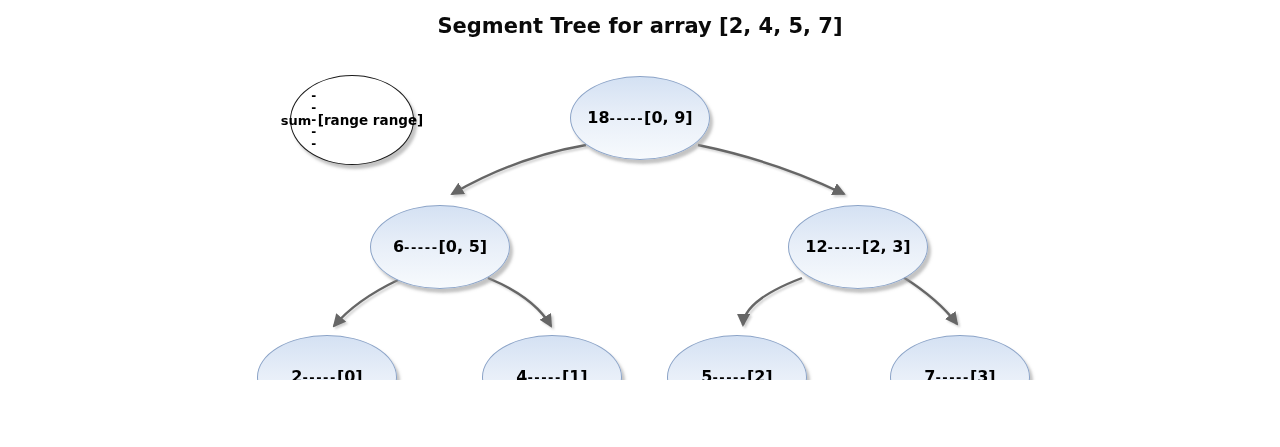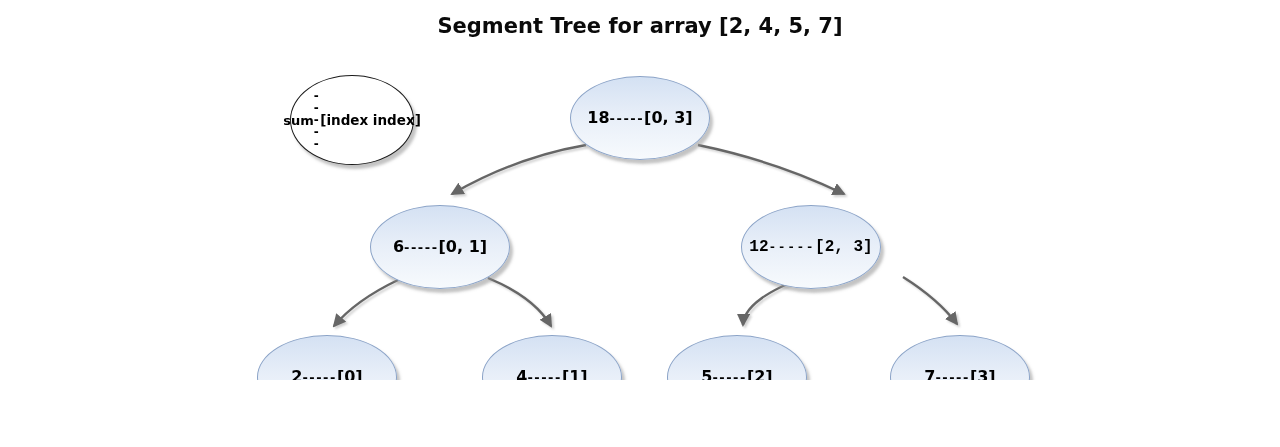--- a/index.html
+++ b/index.html
@@ -81,36 +81,36 @@
       <path class="edge" d="M 398 280 Q 356 300 334 326" marker-end="url(#arrow)"></path>
       <path class="edge" d="M 488 278 Q 534 297 551 326" marker-end="url(#arrow)"></path>
       <path class="edge" d="M 802 278 Q 744 300 743 325" marker-end="url(#arrow)"></path>
       <path class="edge" d="M 903 277 Q 938 299 957 324" marker-end="url(#arrow)"></path>
     </g>
   </svg>
 
   <div class="legend">
     <div class="label">sum</div>
     <div class="divider">-----</div>
-    <div class="range">[index index]</div>
+    <div class="range">[range range]</div>
   </div>
 
   <div class="node" style="left:570px;top:76px;">
     <div class="value">18</div>
     <div class="divider">-----</div>
-    <div class="range">[0, 3]</div>
+    <div class="range">[0, 9]</div>
   </div>
 
   <div class="node" style="left:370px;top:205px;">
     <div class="value">6</div>
     <div class="divider">-----</div>
-    <div class="range">[0, 1]</div>
+    <div class="range">[0, 5]</div>
   </div>
 
-  <div class="node" style="left:741px;top:205px;font-family:Liberation Mono, monospace;">
+  <div class="node" style="left:788px;top:205px;">
     <div class="value">12</div>
     <div class="divider">-----</div>
     <div class="range">[2, 3]</div>
   </div>
 
   <div class="node" style="left:257px;top:335px;">
     <div class="value">2</div>
     <div class="divider">-----</div>
     <div class="range">[0]</div>
   </div>

